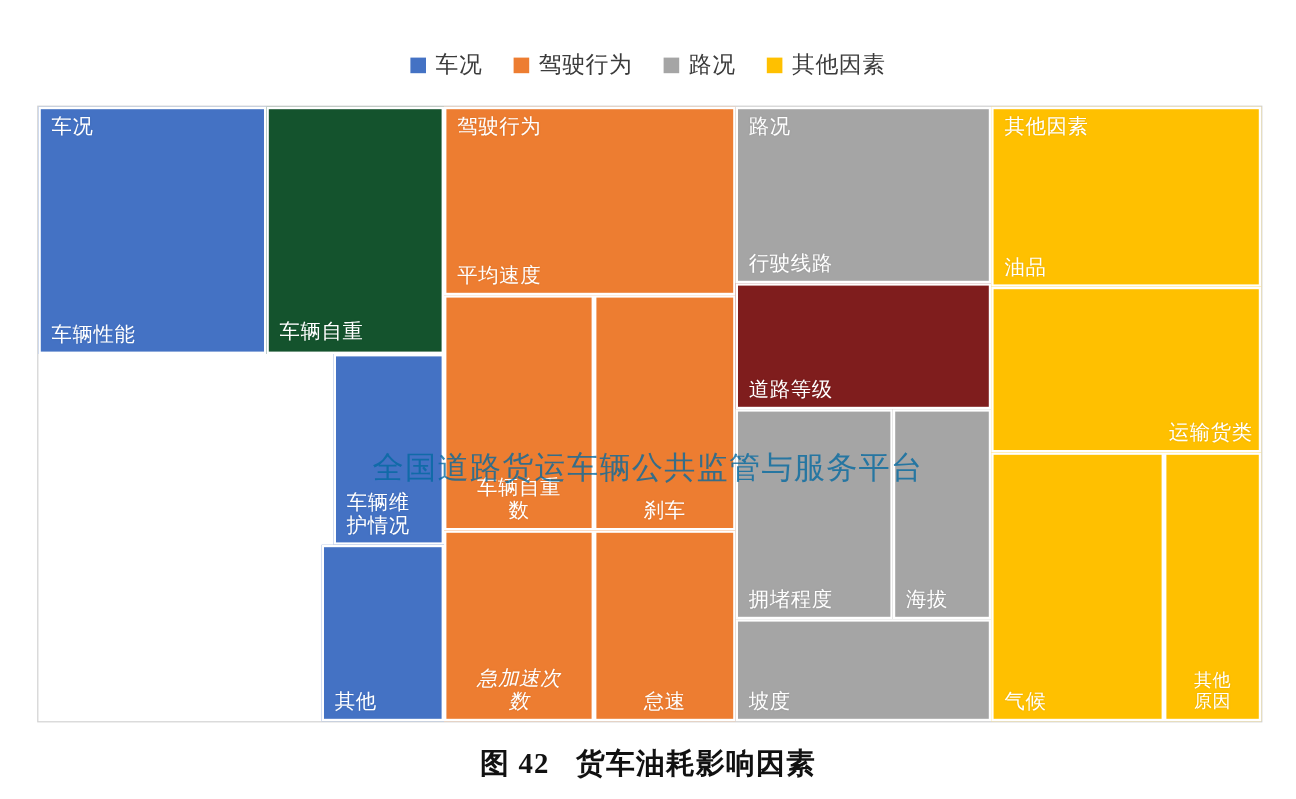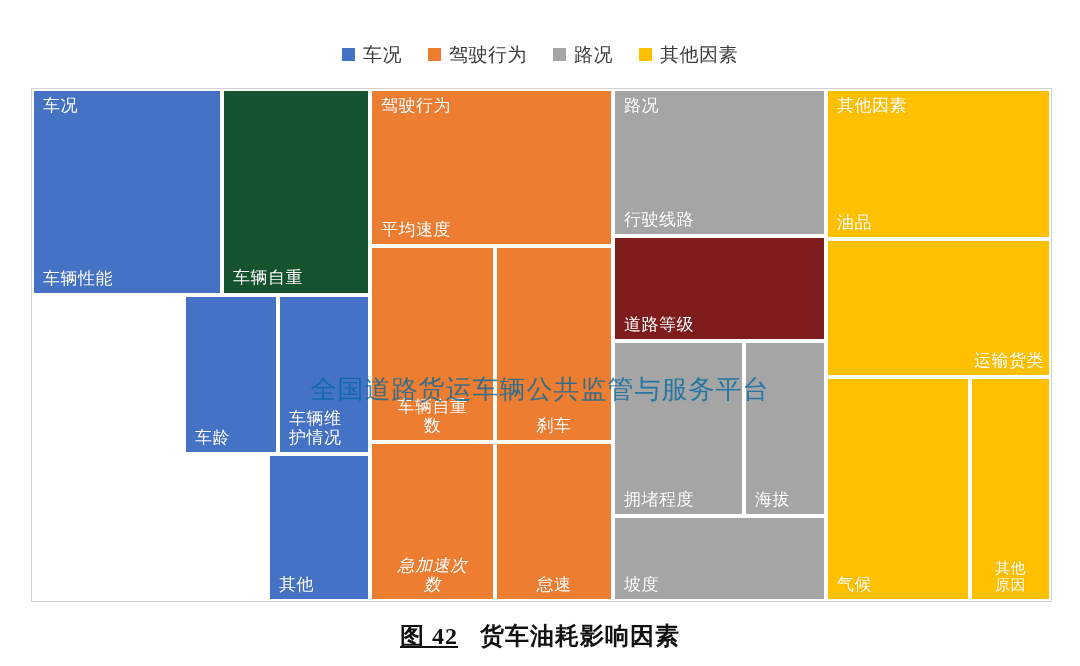--- a/index.html
+++ b/index.html
@@ -126,21 +126,21 @@
     left: 0;
     top: 620px;
     width: 1080px;
     text-align: center;
     font-family: "Liberation Serif", "DejaVu Serif", serif;
     font-weight: bold;
     font-size: 24px;
     color: #111;
     letter-spacing: 1px;
   }
-  #caption .cap-num { margin-right: 22px; text-decoration: underline; }
+  #caption .cap-num { margin-right: 22px; }
 </style>
 </head>
 <body>
 
 <div id="figure">
 
   <div id="legend">
       <div class="legend-item">
         <span class="legend-swatch" style="background: rgb(68, 114, 196);"></span>
         <span class="legend-label">车况</span>
@@ -160,23 +160,20 @@
     </div>
 
   <div id="treemap">
       <div class="tile" style="left: 0px; top: 0px; width: 190px; height: 206px; background: rgb(68, 114, 196);">
         <span class="tile-label">车辆性能</span>
         <span class="group-title">车况</span>
       </div>
       <div class="tile" style="left: 190px; top: 0px; width: 148px; height: 206px; background: #14532d; font-family: Liberation Mono, monospace;">
         <span class="tile-label">车辆自重</span>
       </div>
-      <div class="tile" style="left: 152px; top: 206px; width: 94px; height: 159px; background: rgb(68, 114, 196);">
-        <span class="tile-label">车龄</span>
-      </div>
       <div class="tile" style="left: 246px; top: 206px; width: 92px; height: 159px; background: rgb(68, 114, 196);">
         <span class="tile-label">车辆维
 护情况</span>
       </div>
       <div class="tile" style="left: 236px; top: 365px; width: 102px; height: 147px; background: rgb(68, 114, 196);">
         <span class="tile-label">其他</span>
       </div>
       <div class="tile" style="left: 338px; top: 0px; width: 243px; height: 157px; background: rgb(237, 125, 49);">
         <span class="tile-label">平均速度</span>
         <span class="group-title">驾驶行为</span>

